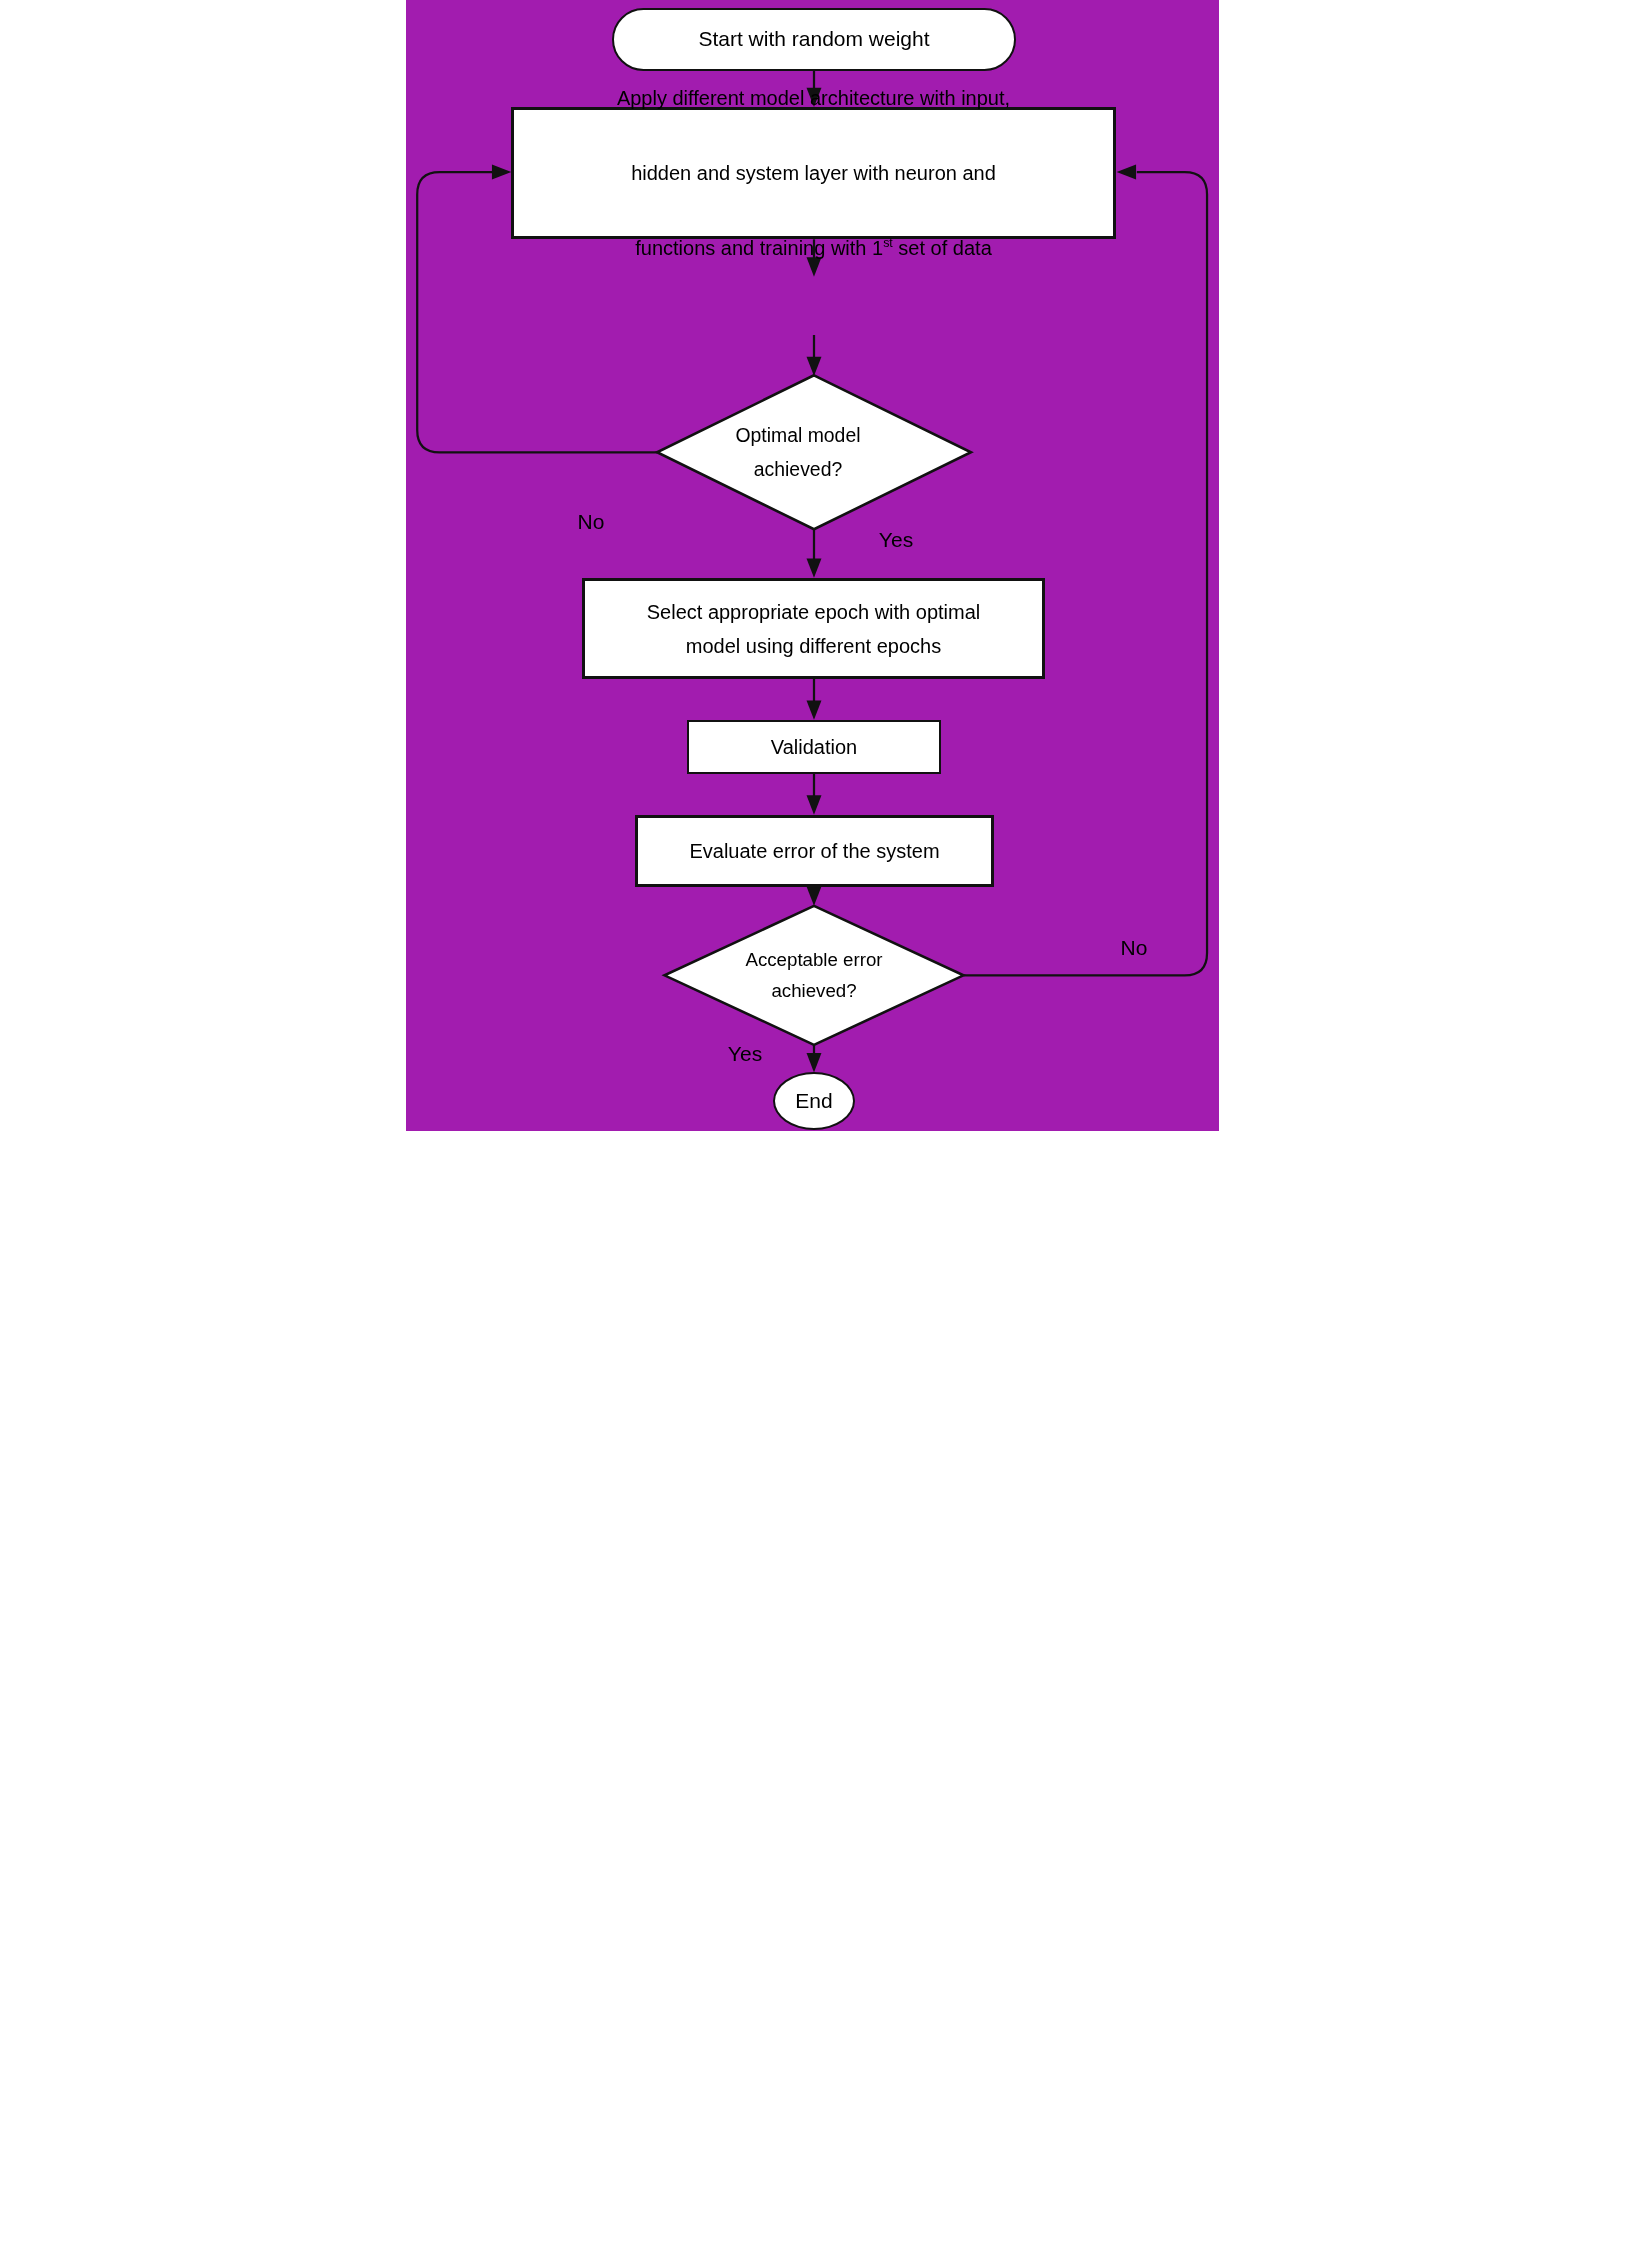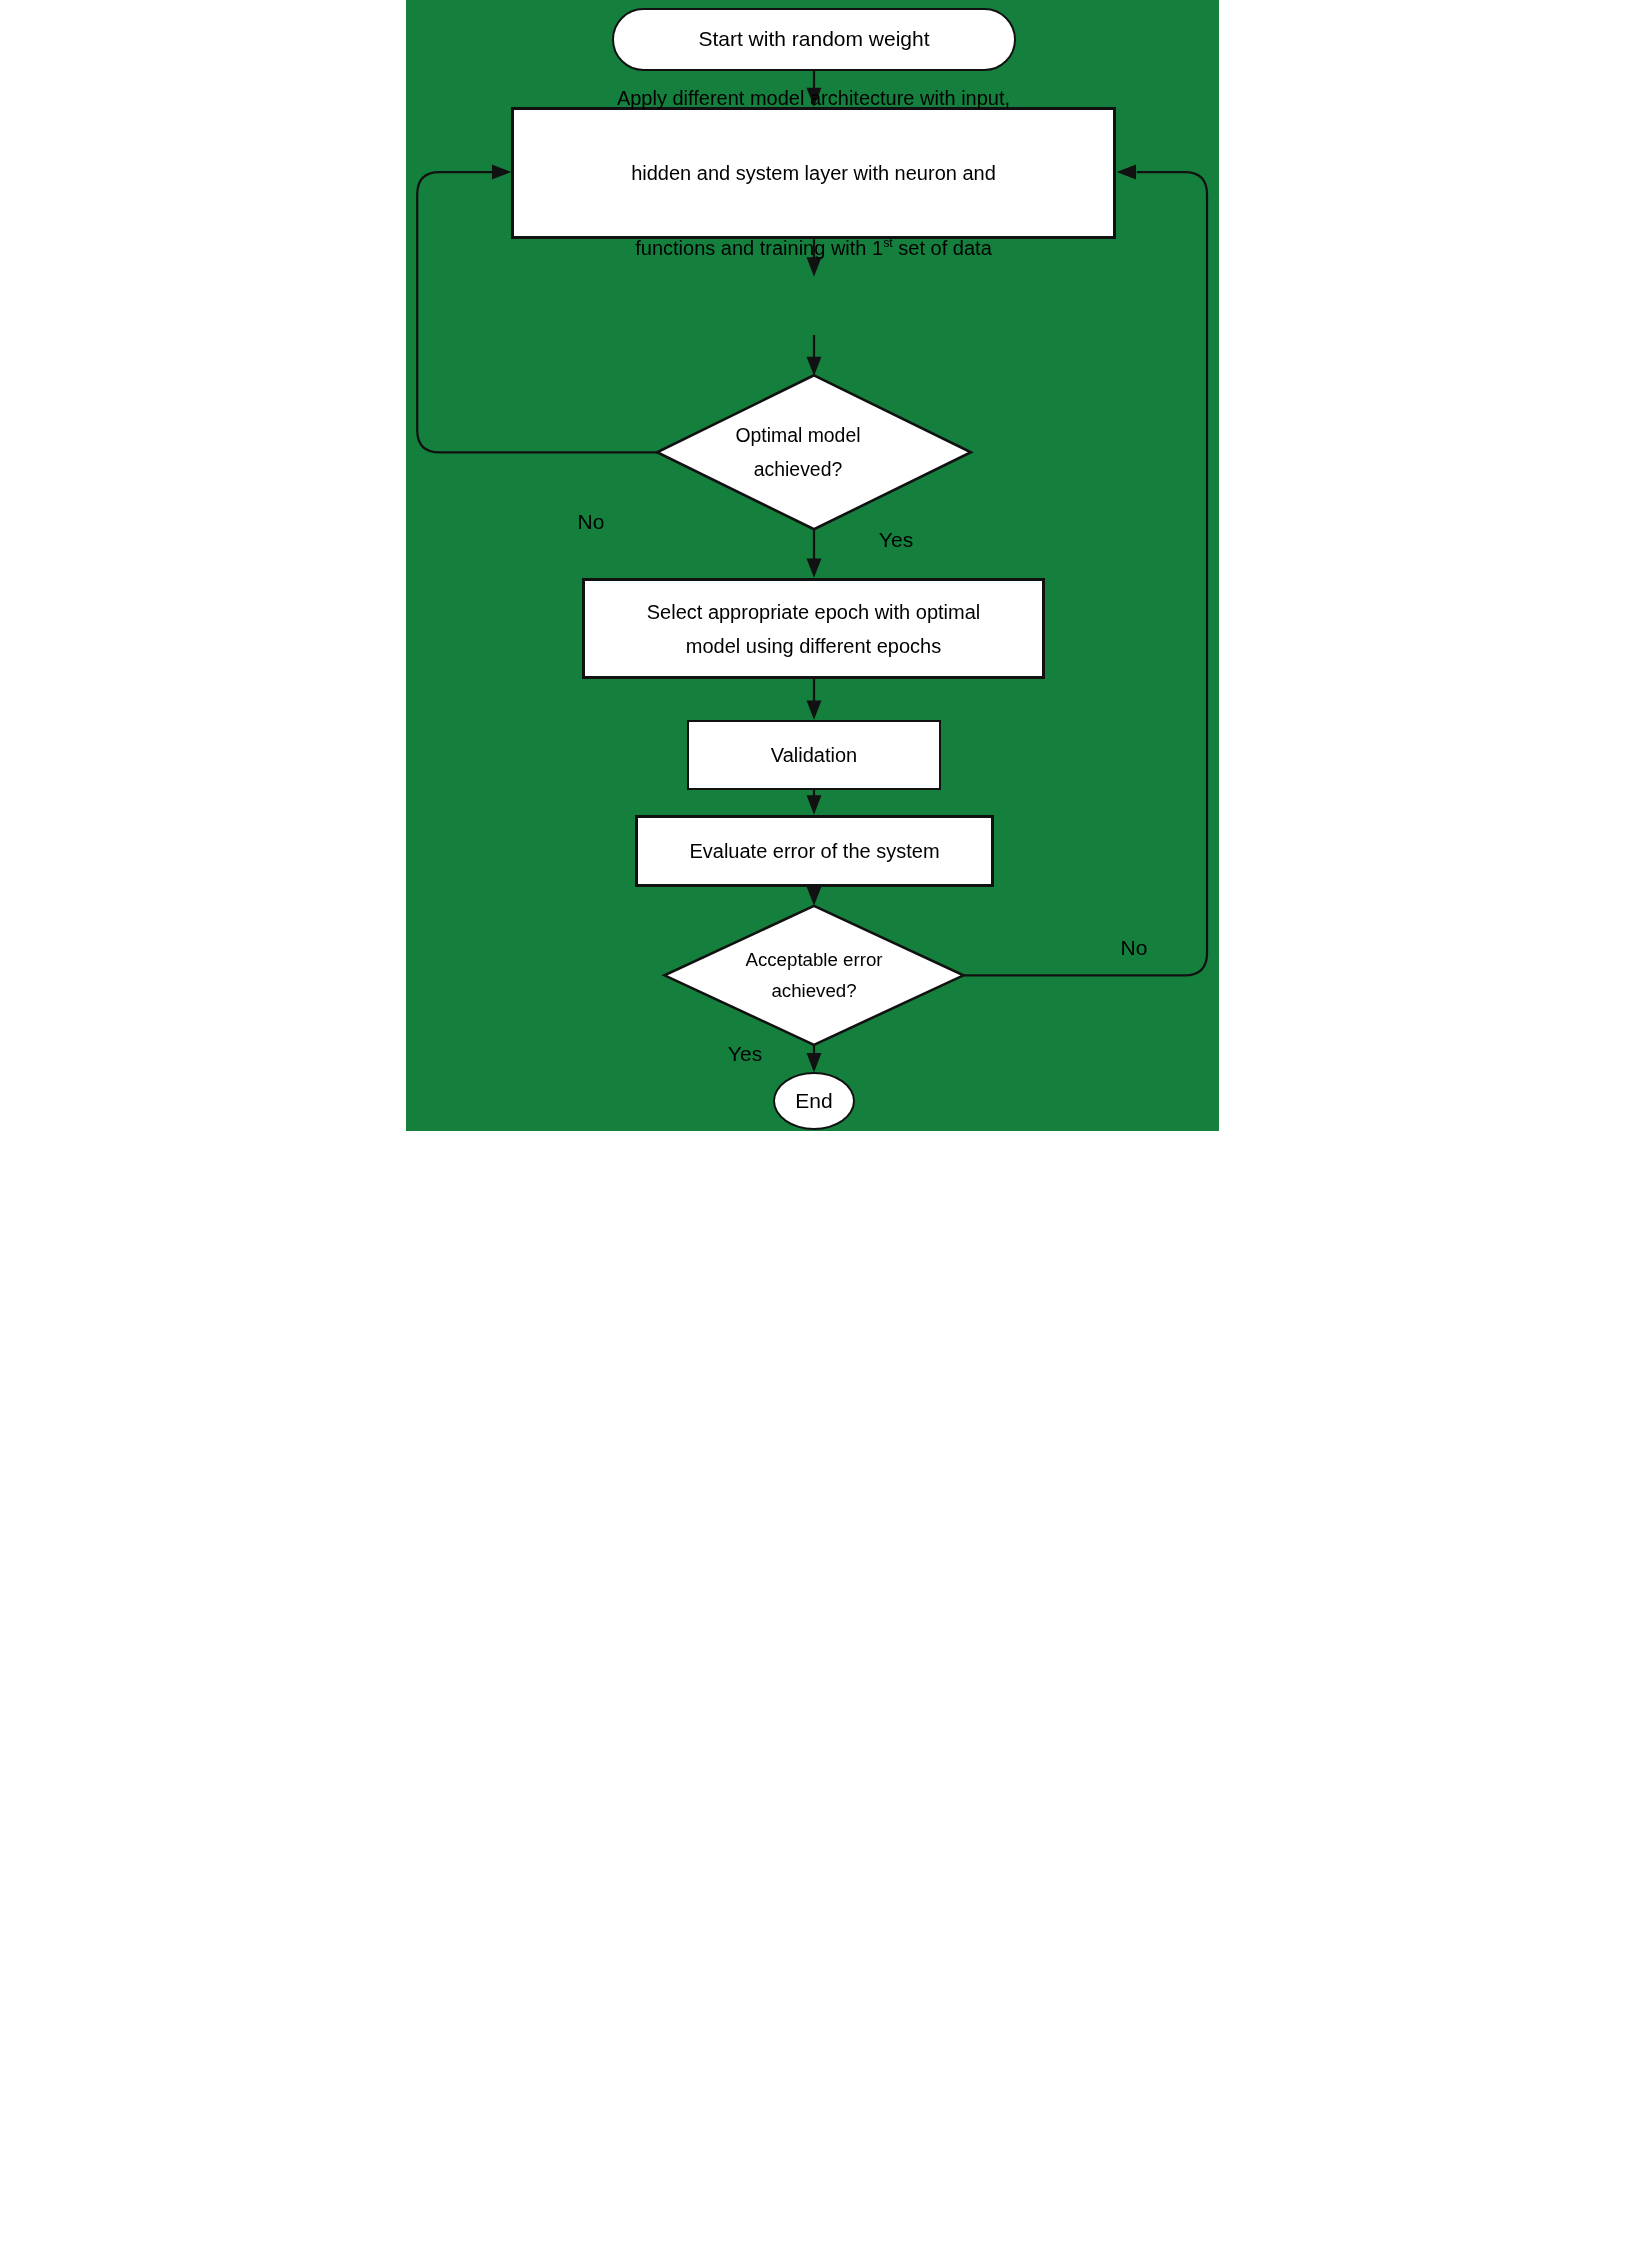--- a/index.html
+++ b/index.html
@@ -5,21 +5,21 @@
   html, body {
     margin: 0;
     padding: 0;
     background: #ffffff;
   }
   .canvas {
     position: relative;
     width: 813px;
     height: 1131px;
     margin: 0 auto;
-    background: #15803d;
+    background: #a21caf;
     font-family: "Liberation Sans", "DejaVu Sans", sans-serif;
     color: #000000;
   }
   svg.connectors {
     position: absolute;
     left: 0; top: 0;
     width: 813px;
     height: 1131px;
   }
   .node {
@@ -35,21 +35,21 @@
   }
   .terminator {
     border: 2.2px solid #111111;
     border-radius: 34px;
     font-size: 21px;
   }
   .process { font-size: 20px; }
   .node-apply      { left: 105px; top: 107px;  width: 605px; height: 132px; border: 3.7px solid #111111; line-height: 1.55; gap: 44px; }
   .node-calc       { left: 105px; top: 276px;  width: 605px; height: 58px;  border: 3px solid #111111; }
   .node-select     { left: 176px; top: 578px;  width: 463px; height: 101px; border: 3px solid #111111; line-height: 1.7; }
-  .node-validation { left: 281px; top: 720px;  width: 254px; height: 70px;  border: 2.2px solid #111111; }
+  .node-validation { left: 281px; top: 720px;  width: 254px; height: 54px;  border: 2.2px solid #111111; }
   .node-evaluate   { left: 229px; top: 815px; width: 359px; height: 72px;  border: 3px solid #111111; }
   .node-start      { left: 206px; top: 7.5px;   width: 404px; height: 63px; }
   .node-end        { left: 367px; top: 1072px; width: 82px; height: 58px; border-radius: 50%; }
   .diamond-text {
     position: absolute;
     box-sizing: border-box;
     display: flex;
     flex-direction: column;
     align-items: center;
     justify-content: center;

